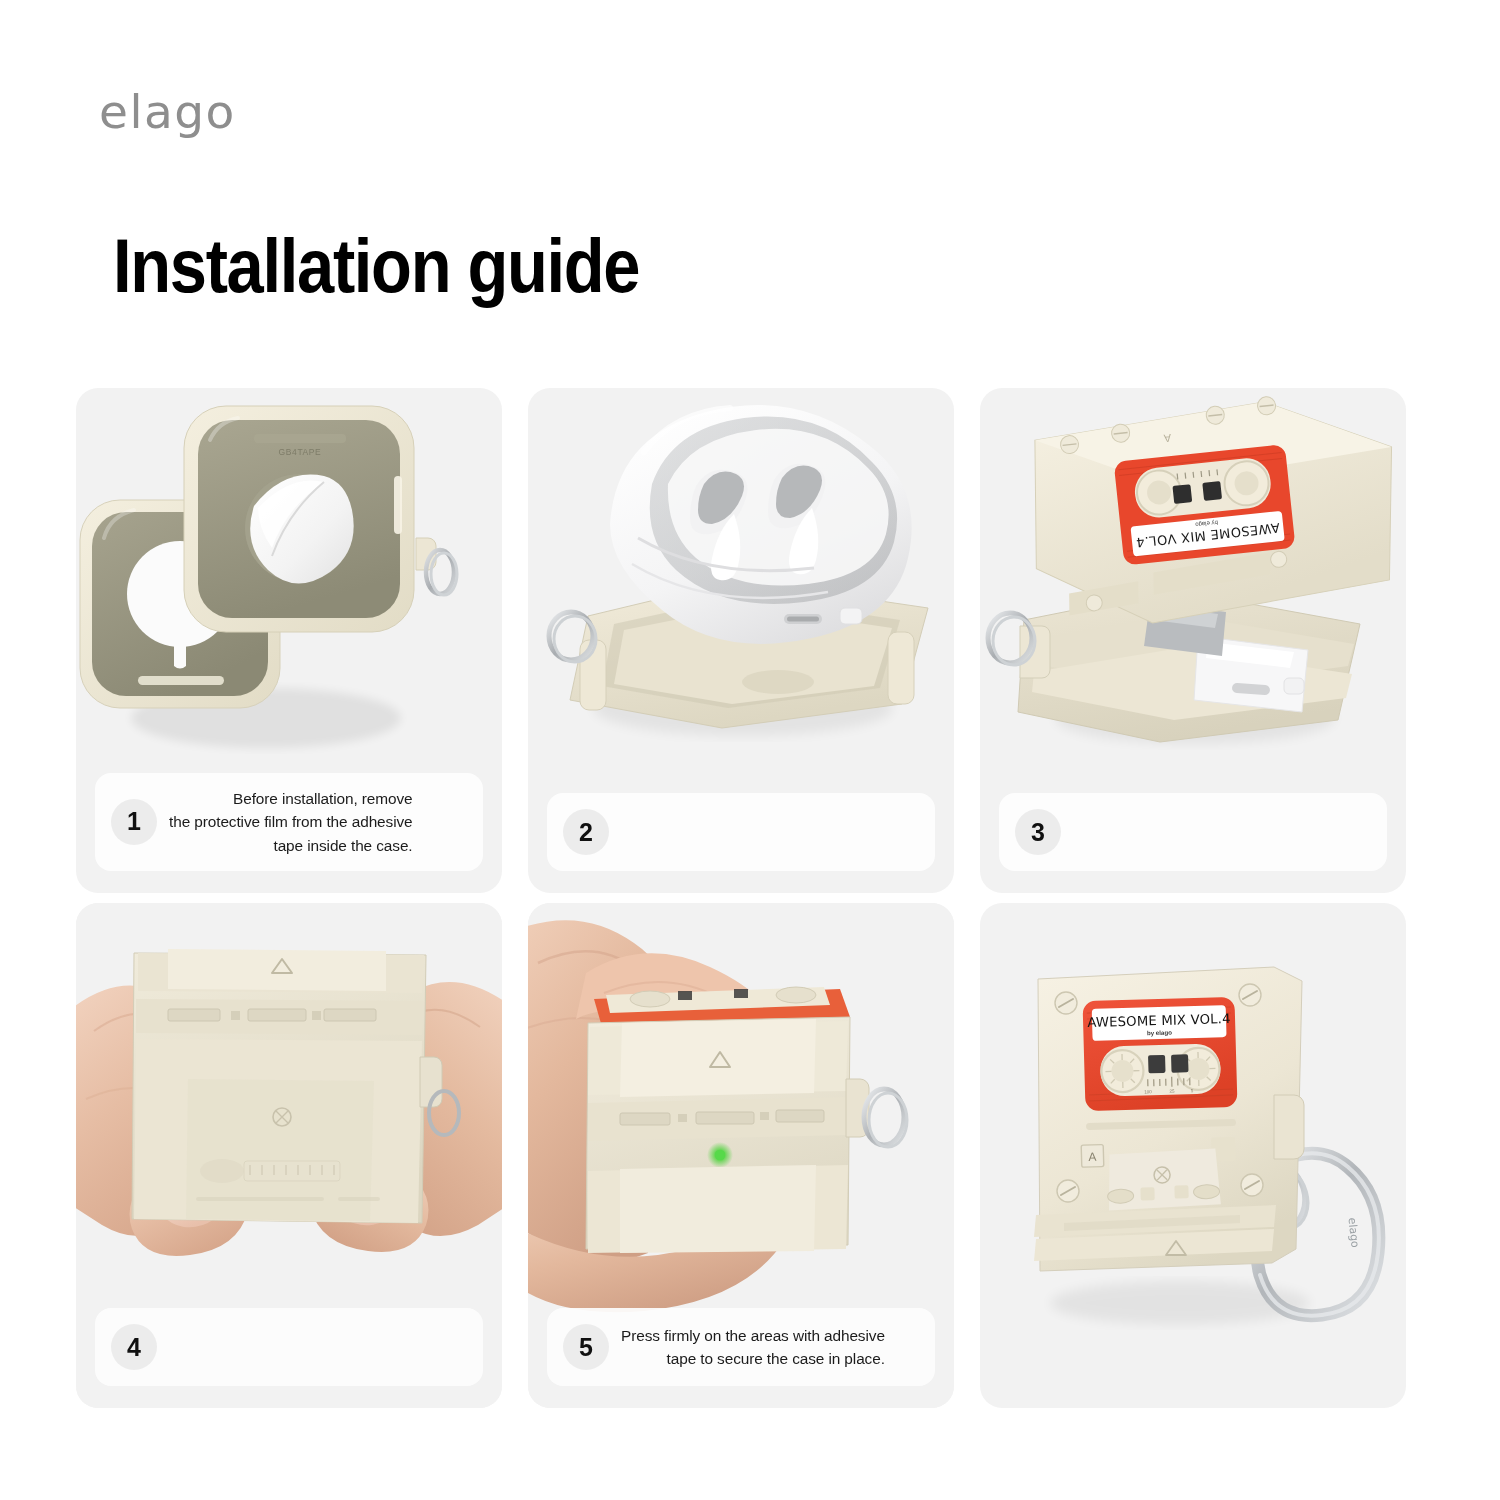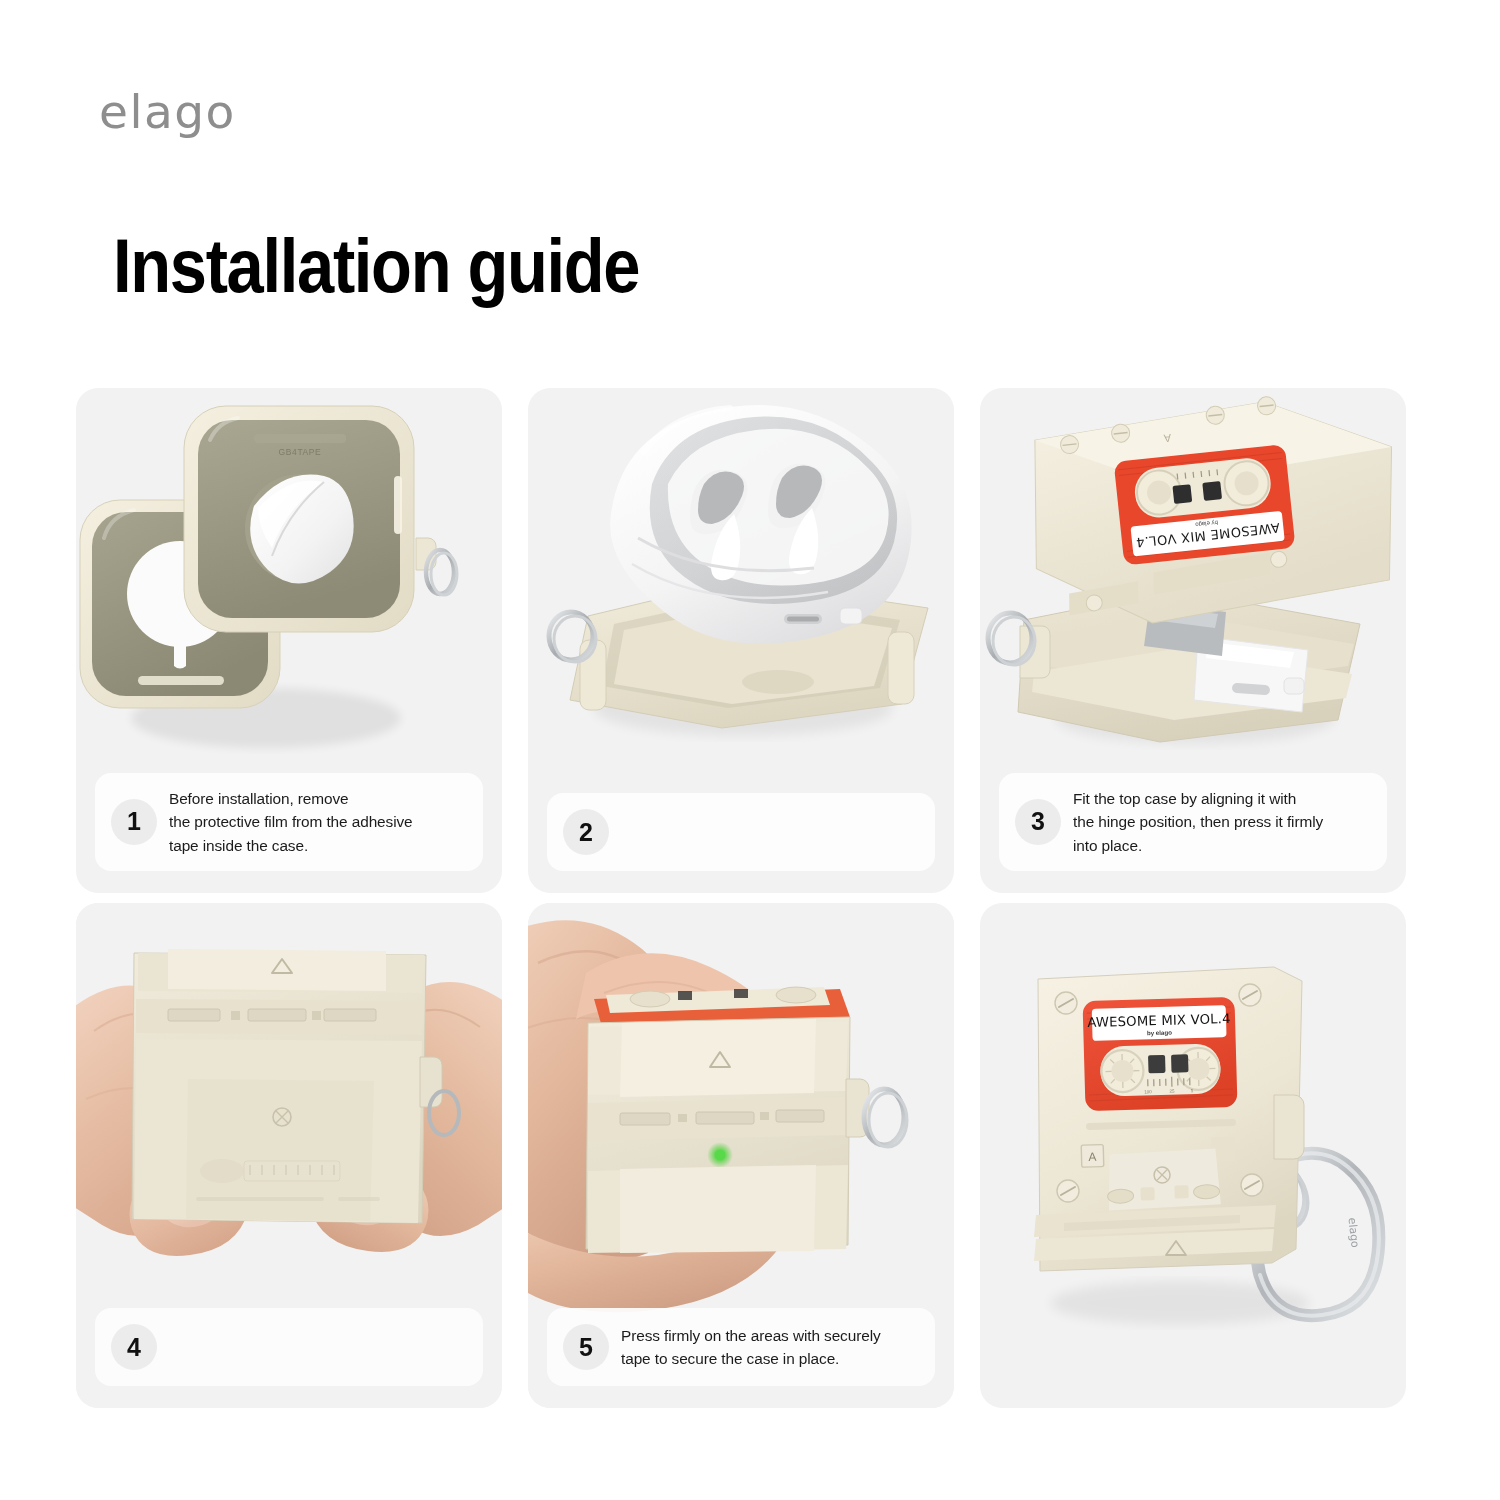--- a/index.html
+++ b/index.html
@@ -56,21 +56,21 @@
   .badge {
     flex: 0 0 auto;
     width: 46px; height: 46px; border-radius: 50%;
     background: #ececec; color: #111;
     display: flex; align-items: center; justify-content: center;
     font-size: 25px; font-weight: bold;
     margin-right: 12px;
   }
   .cap-text {
     font-size: 15.4px; line-height: 1.52; color: #1b1b1b;
-    letter-spacing: -0.1px; white-space: pre-line;
+    letter-spacing: -0.1px; white-space: pre-line; text-align: right;
   }
 
   
   .art { position: absolute; inset: 0; }
   .art svg { width: 100%; height: 100%; display: block; }
 </style>
 </head>
 <body>
 
 <div class="page">
@@ -323,23 +323,20 @@
             <path d="M84 192 l70 -5 l-2 22 l-70 5 z" fill="#e4dec9"></path>
             <g fill="#efeada" stroke="#d2ccb5" stroke-width="1">
               <circle cx="296" cy="180" r="8"></circle>
                 <circle cx="108" cy="204" r="8"></circle>
             </g>
           </g>
         </svg>
       </div>
       <div class="caption">
         <div class="badge">3</div>
-        <div class="cap-text">Fit the top case by aligning it with
-the hinge position, then press it firmly
-into place.</div>
       </div>
     </div>
 
     <div class="panel overlay-cap">
       <div class="art">
         <svg viewBox="0 0 426 505" xmlns="http://www.w3.org/2000/svg">
           <defs>
             <linearGradient id="p4skin" x1="0" y1="0" x2="0.6" y2="1">
               <stop offset="0" stop-color="#f3d5c2"></stop>
                 <stop offset="0.5" stop-color="#e6bda4"></stop>
@@ -499,21 +496,21 @@
             <path d="M92 266 l196 -4 l-2 86 l-194 2 z" fill="#f1ecdd"></path>
 
             <path d="M318 176 h14 a9 9 0 0 1 9 9 v40 a9 9 0 0 1 -9 9 h-14 z" fill="#e9e3d1" stroke="#d2ccb6" stroke-width="1"></path>
             <ellipse cx="356" cy="214" rx="20" ry="28" fill="none" stroke="url(#p5metal)" stroke-width="5"></ellipse>
             <ellipse cx="360" cy="217" rx="19" ry="27" fill="none" stroke="#ced2d5" stroke-width="3"></ellipse>
           </g>
         </svg>
       </div>
       <div class="caption">
         <div class="badge">5</div>
-        <div class="cap-text">Press firmly on the areas with securely
+        <div class="cap-text">Press firmly on the areas with adhesive
 tape to secure the case in place.</div>
       </div>
     </div>
 
     <div class="panel">
       <div class="art">
         <svg viewBox="0 0 426 505" xmlns="http://www.w3.org/2000/svg">
           <defs>
             <linearGradient id="p6cream" x1="0.1" y1="0" x2="0.6" y2="1">
               <stop offset="0" stop-color="#f6f1e3"></stop>

